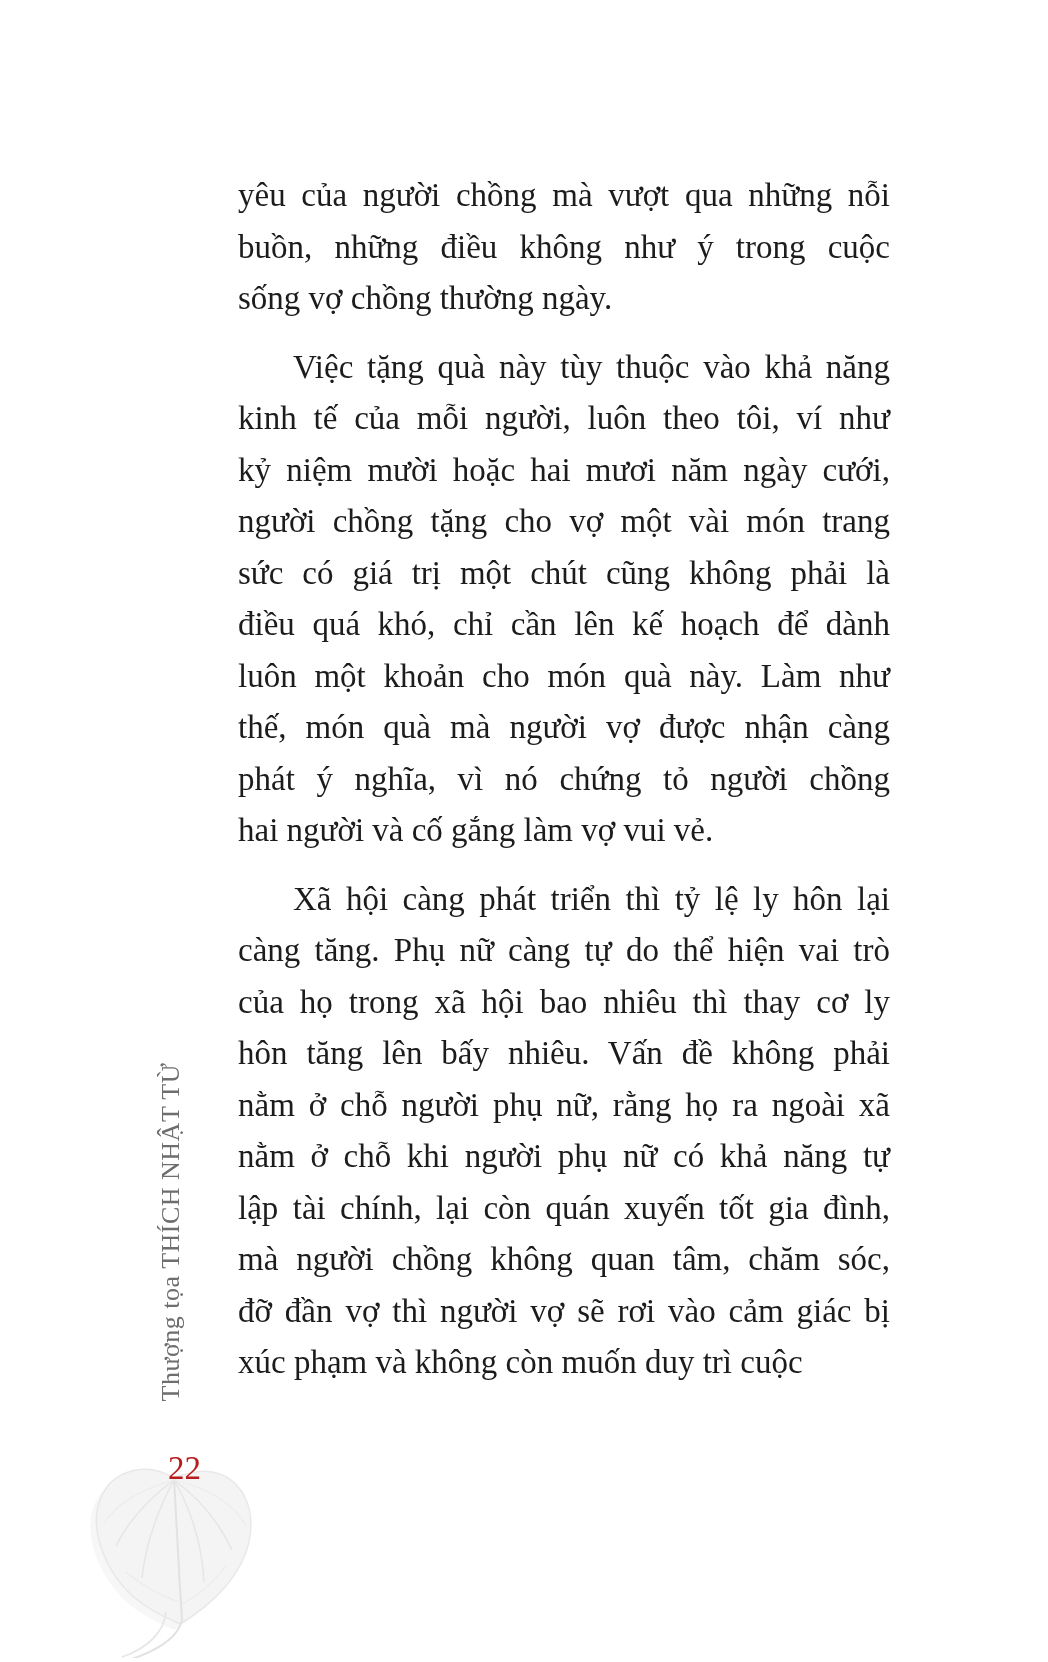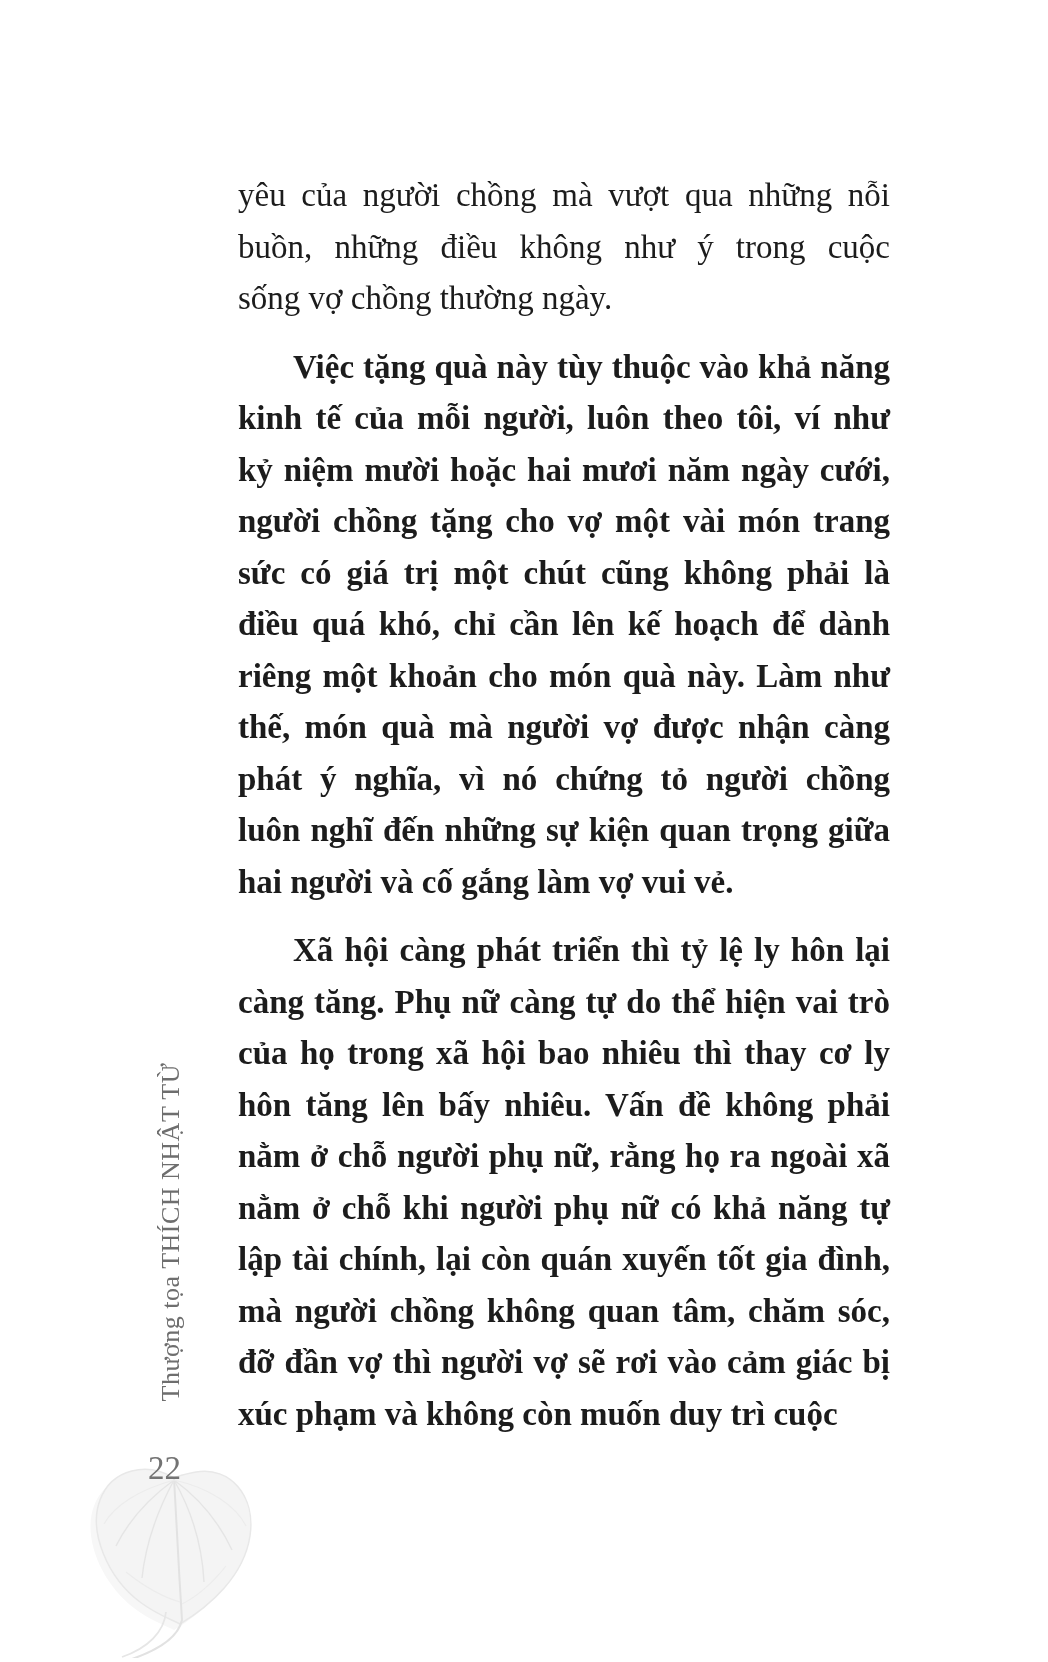--- a/index.html
+++ b/index.html
@@ -19,21 +19,21 @@
   .body-text {
     position: absolute;
     left: 238px;
     top: 170px;
     width: 652px;
     font-size: 33px;
     line-height: 51.5px;
     color: #1c1c1c;
   }
   .para { margin: 0; }
-  .para + .para { margin-top: 17px; font-weight: bold; }
+  .para + .para { margin-top: 17px; }
   .line {
     text-align: justify;
     text-align-last: justify;
   }
   .line.last { text-align-last: left; }
   .para.indent .line:first-child { text-indent: 55px; }
   
   .sidebar-author {
     position: absolute;
     left: 171px;
@@ -41,25 +41,25 @@
     transform: translate(-50%, -50%) rotate(-90deg);
     transform-origin: center;
     white-space: nowrap;
     font-size: 26px;
     letter-spacing: 0.5px;
     color: #6e6e6e;
   }
   
   .page-number {
     position: absolute;
-    left: 148px;
+    left: 168px;
     top: 1452px;
     font-size: 33px;
     line-height: 1;
-    color: #737373;
+    color: #b91c1c;
     z-index: 2;
   }
   
   .leaf-watermark {
     position: absolute;
     left: 86px;
     top: 1462px;
     width: 176px;
     height: 196px;
     z-index: 1;
@@ -100,24 +100,23 @@
         <div class="line">buồn, những điều không như ý trong cuộc</div>
         <div class="line last">sống vợ chồng thường ngày.</div>
       </div>
       <div class="para indent">
         <div class="line">Việc tặng quà này tùy thuộc vào khả năng</div>
         <div class="line">kinh tế của mỗi người, luôn theo tôi, ví như</div>
         <div class="line">kỷ niệm mười hoặc hai mươi năm ngày cưới,</div>
         <div class="line">người chồng tặng cho vợ một vài món trang</div>
         <div class="line">sức có giá trị một chút cũng không phải là</div>
         <div class="line">điều quá khó, chỉ cần lên kế hoạch để dành</div>
-        <div class="line">riêng một khoản cho món quà này. Làm như</div>
+        <div class="line">luôn một khoản cho món quà này. Làm như</div>
         <div class="line">thế, món quà mà người vợ được nhận càng</div>
         <div class="line">phát ý nghĩa, vì nó chứng tỏ người chồng</div>
-        <div class="line">luôn nghĩ đến những sự kiện quan trọng giữa</div>
         <div class="line last">hai người và cố gắng làm vợ vui vẻ.</div>
       </div>
       <div class="para indent">
         <div class="line">Xã hội càng phát triển thì tỷ lệ ly hôn lại</div>
         <div class="line">càng tăng. Phụ nữ càng tự do thể hiện vai trò</div>
         <div class="line">của họ trong xã hội bao nhiêu thì thay cơ ly</div>
         <div class="line">hôn tăng lên bấy nhiêu. Vấn đề không phải</div>
         <div class="line">nằm ở chỗ người phụ nữ, rằng họ ra ngoài xã</div>
         <div class="line">nằm ở chỗ khi người phụ nữ có khả năng tự</div>
         <div class="line">lập tài chính, lại còn quán xuyến tốt gia đình,</div>

